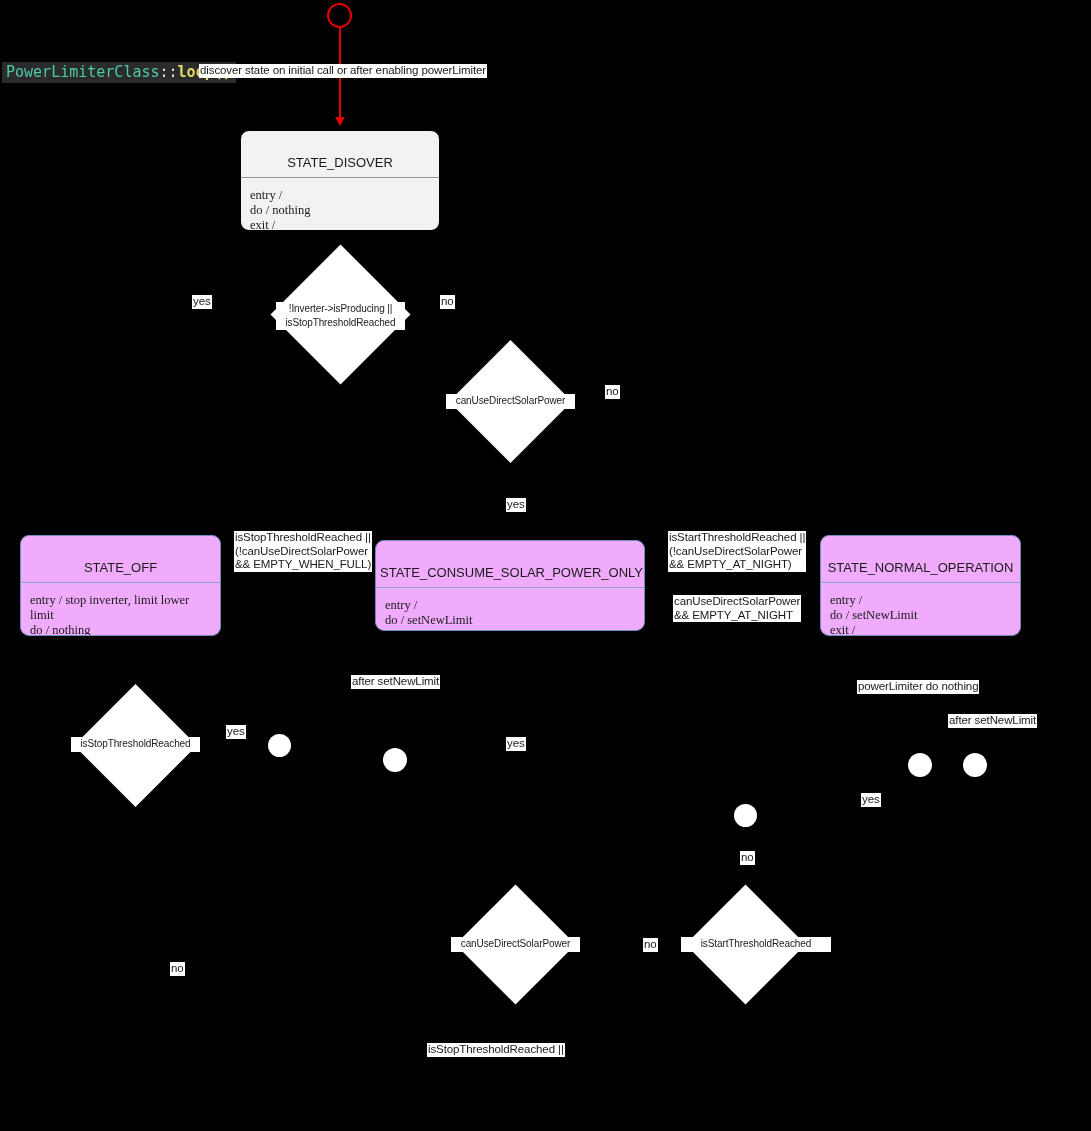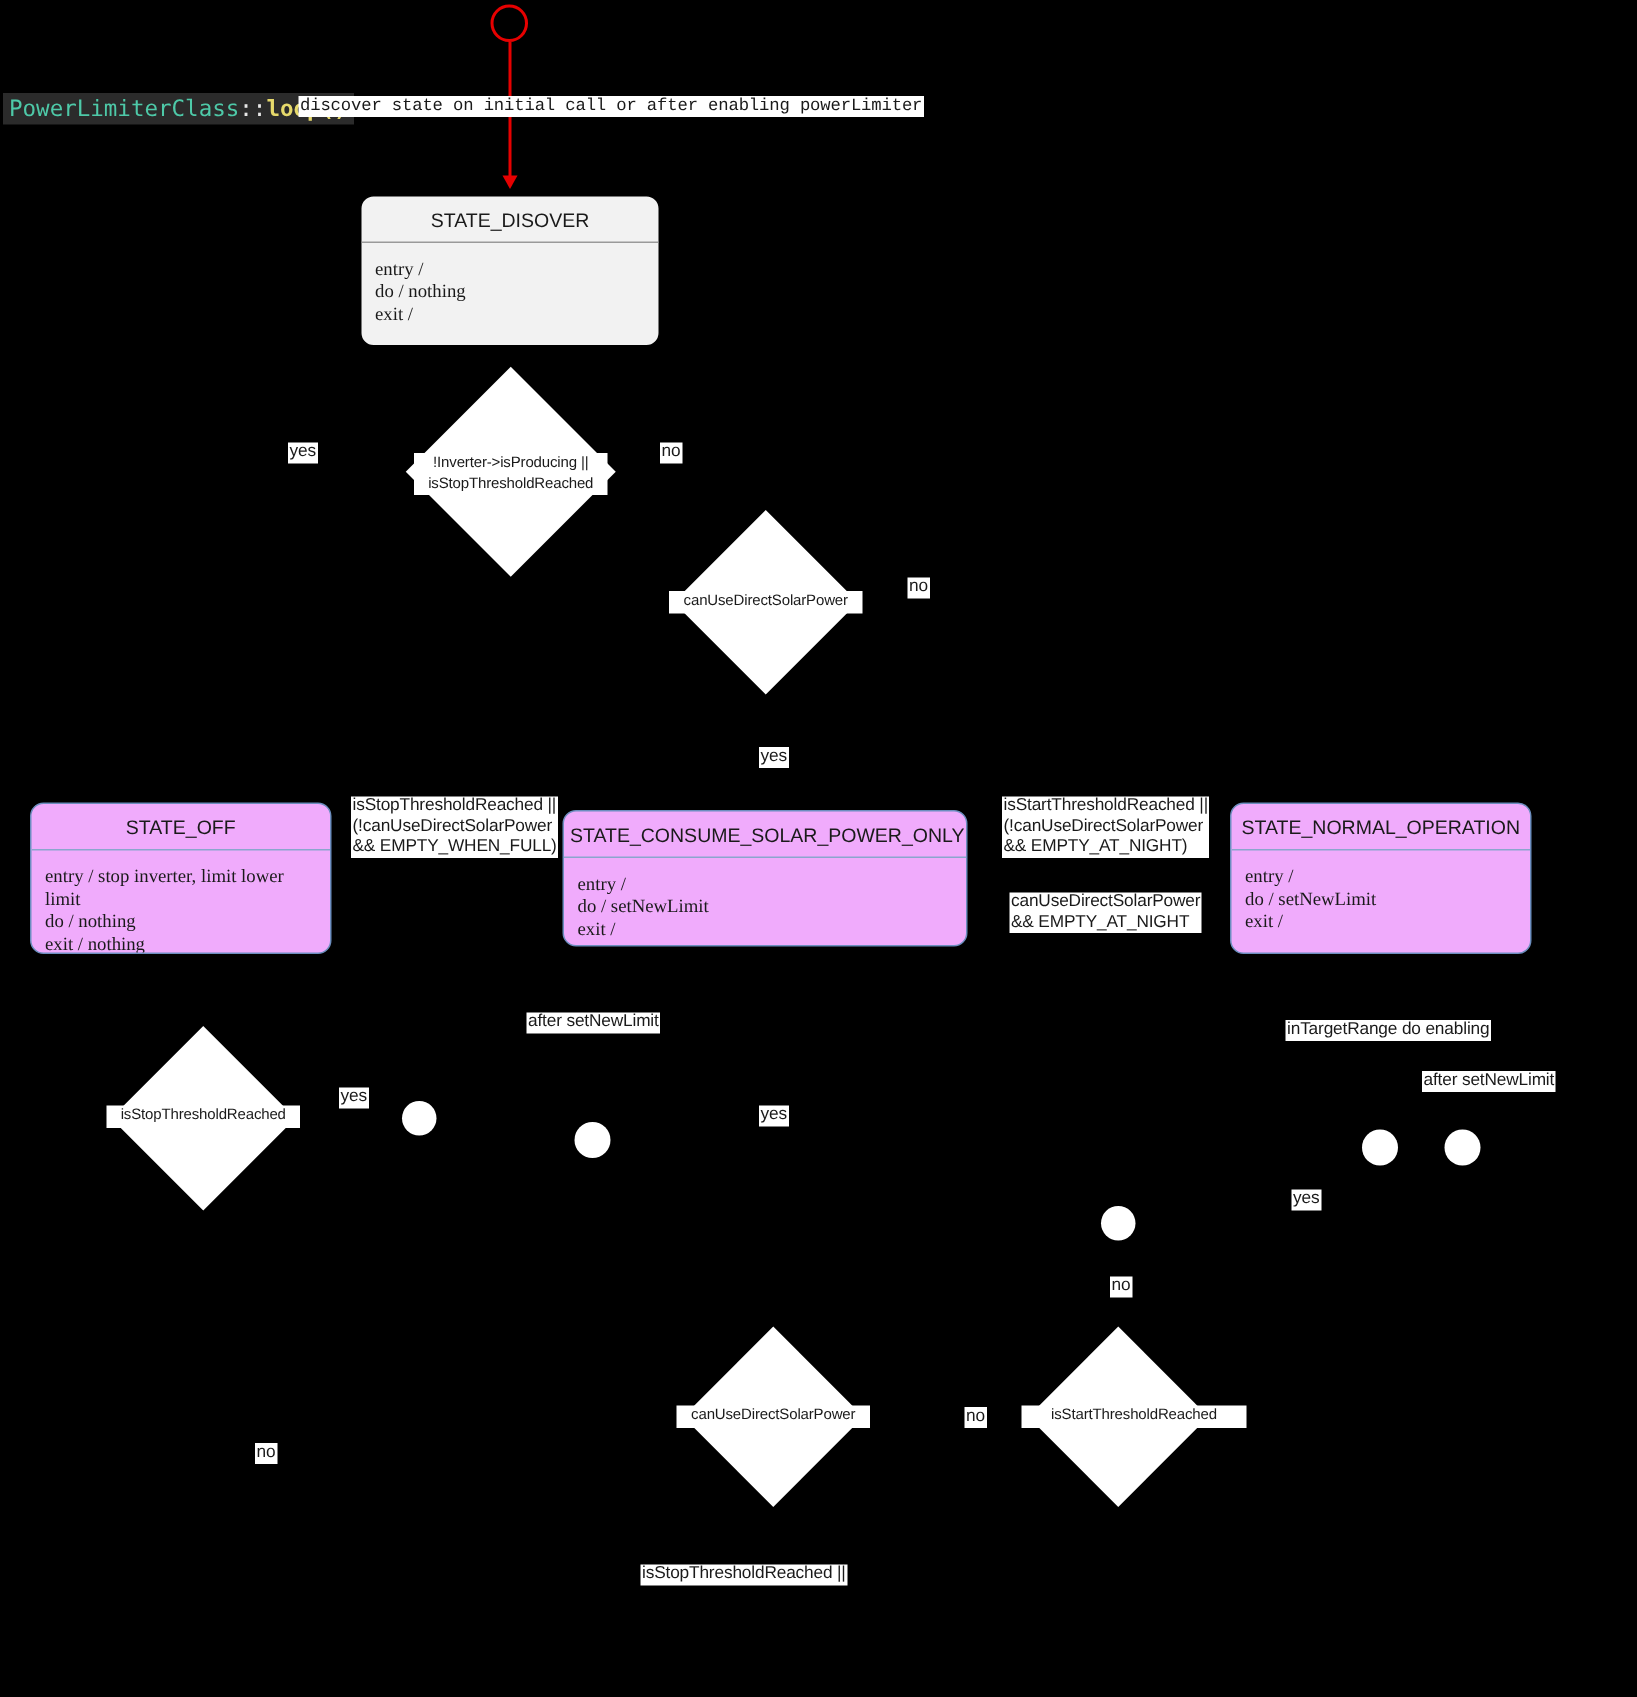--- a/index.html
+++ b/index.html
@@ -47,21 +47,21 @@
   .state {
     position: absolute;
     border-radius: 9px;
     box-sizing: border-box;
     overflow: hidden;
   }
   .state .title {
     text-align: center;
     font-size: 13px;
     line-height: 15px;
-    padding: 8px 4px 7px 4px;
+    padding: 24px 4px 7px 4px;
     color: #1a1a1a;
     white-space: nowrap;
   }
   .state .divider {
     height: 1px;
     width: 100%;
   }
   .state .body {
     padding: 10px 10px 10px 9px;
     font-size: 12.5px;
@@ -131,21 +131,21 @@
 <body>
 
 <div class="code-title">
   <span class="cls">PowerLimiterClass</span><span class="sep">::</span><span class="fn">loop()</span>
 </div>
 
 <div class="start-ring" style="left:327px; top:3px; width:25px; height:25px;"></div>
 <div class="red-line" style="left:339px; top:28px; width:2px; height:90px;"></div>
 <div class="red-arrow" style="left:335px; top:117px;"></div>
 
-<div class="lbl" style="left:199px; top:64px;font-family:Liberation Mono, monospace;">discover state on initial call or after enabling powerLimiter</div>
+<div class="lbl" style="left:199px; top:64px;">discover state on initial call or after enabling powerLimiter</div>
 
 <div class="state grey" style="left:240px; top:130px; width:200px; height:101px;">
   <div class="title">STATE_DISOVER</div>
   <div class="divider"></div>
   <div class="body">entry /
 do / nothing
 exit /</div>
 </div>
 
 <div class="diamond" style="left:291px; top:265px; width:99px; height:99px;"></div>
@@ -189,21 +189,21 @@
 
 <div class="state blue" style="left:820px; top:535px; width:201px; height:101px;">
   <div class="title">STATE_NORMAL_OPERATION</div>
   <div class="divider"></div>
   <div class="body">entry /
 do / setNewLimit
 exit /</div>
 </div>
 
 <div class="lbl" style="left:351px; top:675px;">after setNewLimit</div>
-<div class="lbl" style="left:857px; top:680px;">inTargetRange do enabling</div>
+<div class="lbl" style="left:857px; top:680px;">powerLimiter do nothing</div>
 <div class="lbl" style="left:948px; top:714px;">after setNewLimit</div>
 
 <div class="diamond" style="left:92px; top:702px; width:87px; height:87px;"></div>
 <div class="diamond-text" style="left:71px; top:737px; width:129px; height:15px;">isStopThresholdReached</div>
 
 <div class="lbl" style="left:226px; top:725px;">yes</div>
 <div class="lbl" style="left:170px; top:962px;">no</div>
 
 <div class="dot" style="left:268px; top:734px; width:23px; height:23px;"></div>
 <div class="dot" style="left:383px; top:748px; width:24px; height:24px;"></div>

